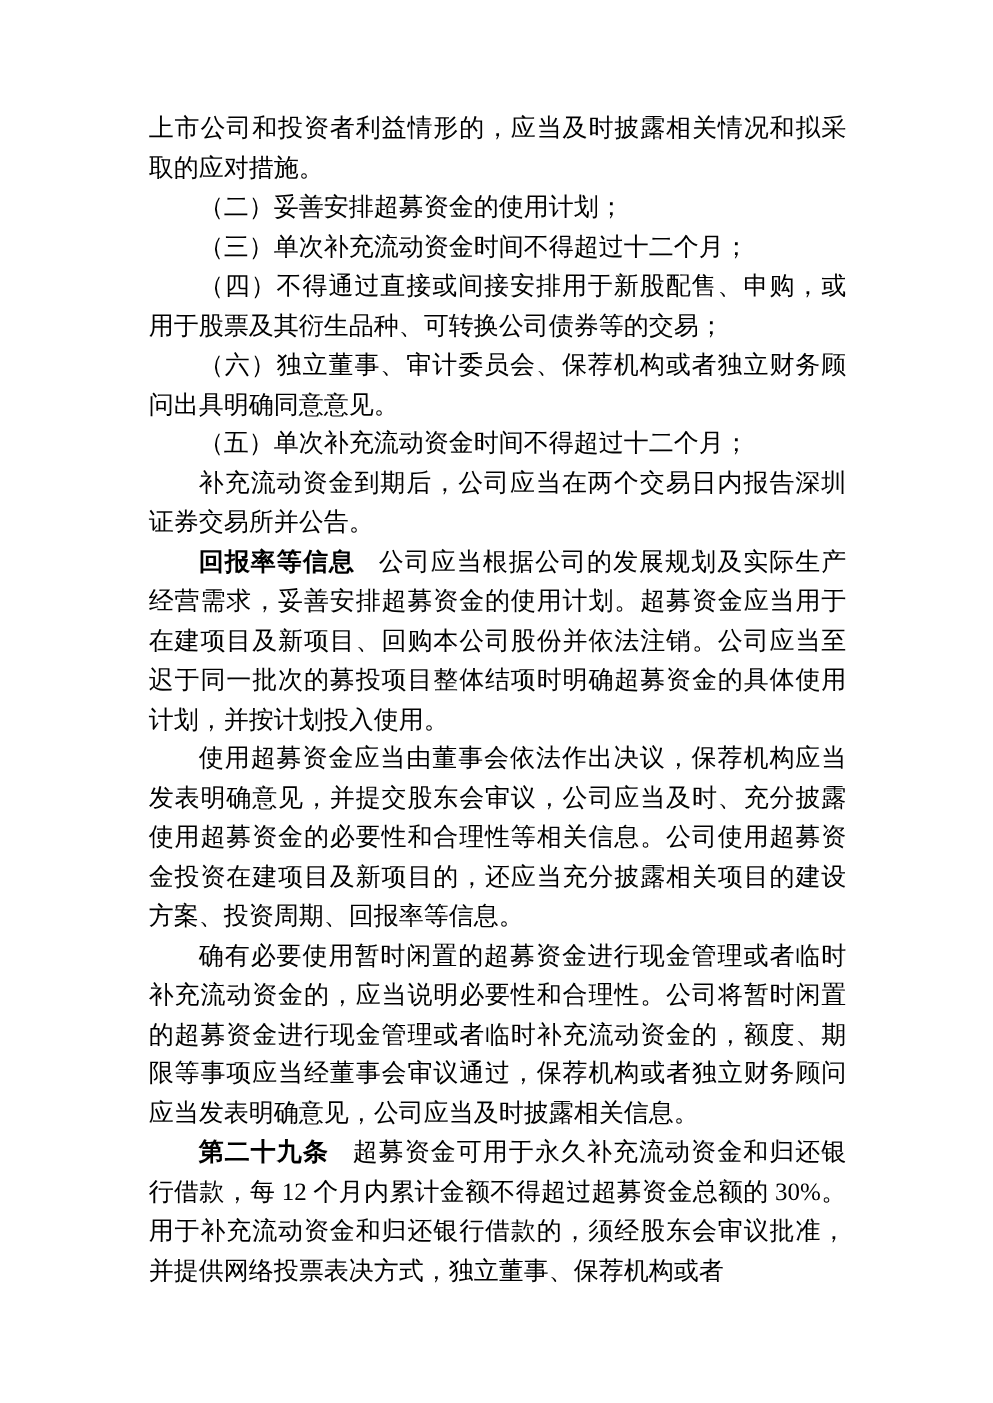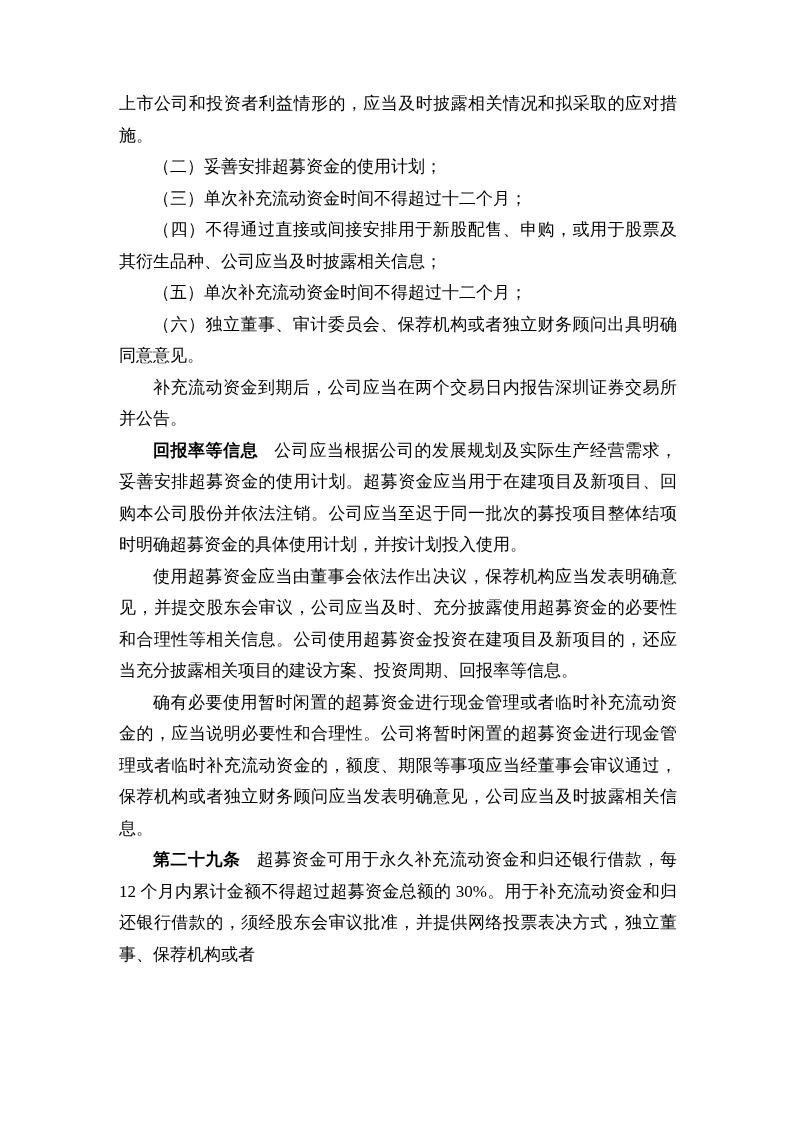--- a/index.html
+++ b/index.html
@@ -13,21 +13,21 @@
     overflow: hidden;
     position: relative;
   }
   .page {
     box-sizing: border-box;
     width: 794px;
     height: 1122px;
     background: #ffffff;
     padding: 88px 117px 0 119px;
     font-family: "Liberation Serif", "DejaVu Serif", serif;
-    font-size: 17px;
+    font-size: 20px;
     line-height: 31.5px;
     color: #000000;
     text-align: justify;
   }
   .page p {
     margin: 0;
     padding: 0;
   }
   .para-indent {
     text-indent: 2em;
@@ -49,25 +49,25 @@
 <div class="page">
 
   <p class="para-noindent"><span>上市公司和投资者利益情形的，应当及时披露相关情况和拟采取的应对措施。</span></p>
 
 
 
   <p class="para-indent"><span>（二）妥善安排超募资金的使用计划；</span></p>
 
   <p class="para-indent"><span>（三）单次补充流动资金时间不得超过十二个月；</span></p>
 
-  <p class="para-indent"><span>（四）不得通过直接或间接安排用于新股配售、申购，或用于股票及其衍生品种、公司应当及时披露相关信息；</span></p>
+  <p class="para-indent"><span>（四）不得通过直接或间接安排用于新股配售、申购，或用于股票及其衍生品种、可转换公司债券等的交易；</span></p>
+
+  <p class="para-indent"><span>（六）独立董事、审计委员会、保荐机构或者独立财务顾问出具明确同意意见。</span></p>
 
   <p class="para-indent"><span>（五）单次补充流动资金时间不得超过十二个月；</span></p>
-
-  <p class="para-indent"><span>（六）独立董事、审计委员会、保荐机构或者独立财务顾问出具明确同意意见。</span></p>
 
 
   <p class="para-indent"><span>补充流动资金到期后，公司应当在两个交易日内报告深圳证券交易所并公告。</span></p>
 
   <p class="para-indent"><span class="article-lead">回报率等信息</span><span>公司应当根据公司的发展规划及实际生产经营需求，妥善安排超募资金的使用计划。超募资金应当用于在建项目及新项目、回购本公司股份并依法注销。公司应当至迟于同一批次的募投项目整体结项时明确超募资金的具体使用计划，并按计划投入使用。</span></p>
 
   <p class="para-indent"><span>使用超募资金应当由董事会依法作出决议，保荐机构应当发表明确意见，并提交股东会审议，公司应当及时、充分披露使用超募资金的必要性和合理性等相关信息。公司使用超募资金投资在建项目及新项目的，还应当充分披露相关项目的建设方案、投资周期、回报率等信息。</span></p>
 
   <p class="para-indent"><span>确有必要使用暂时闲置的超募资金进行现金管理或者临时补充流动资金的，应当说明必要性和合理性。公司将暂时闲置的超募资金进行现金管理或者临时补充流动资金的，额度、期限等事项应当经董事会审议通过，保荐机构或者独立财务顾问应当发表明确意见，公司应当及时披露相关信息。</span></p>
 

